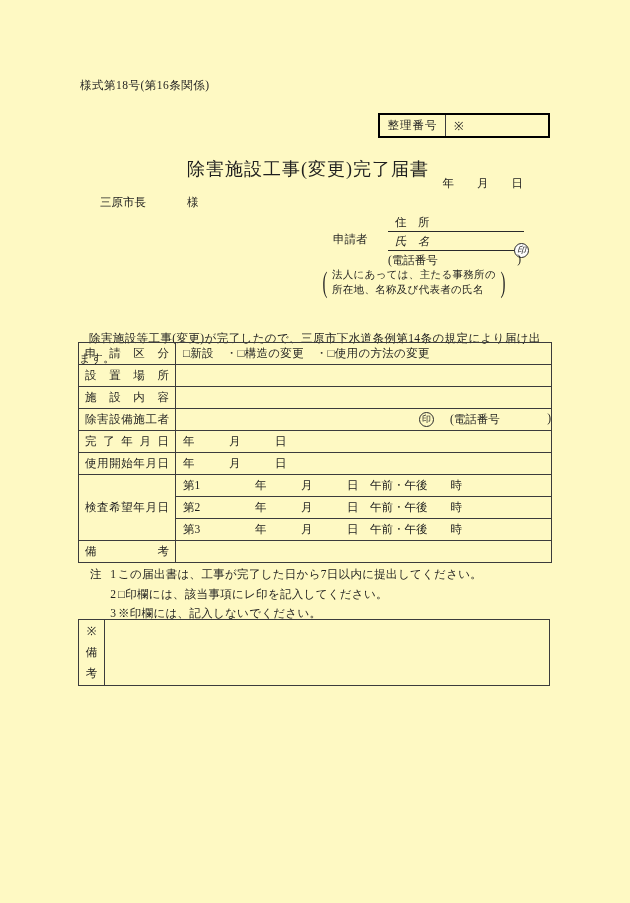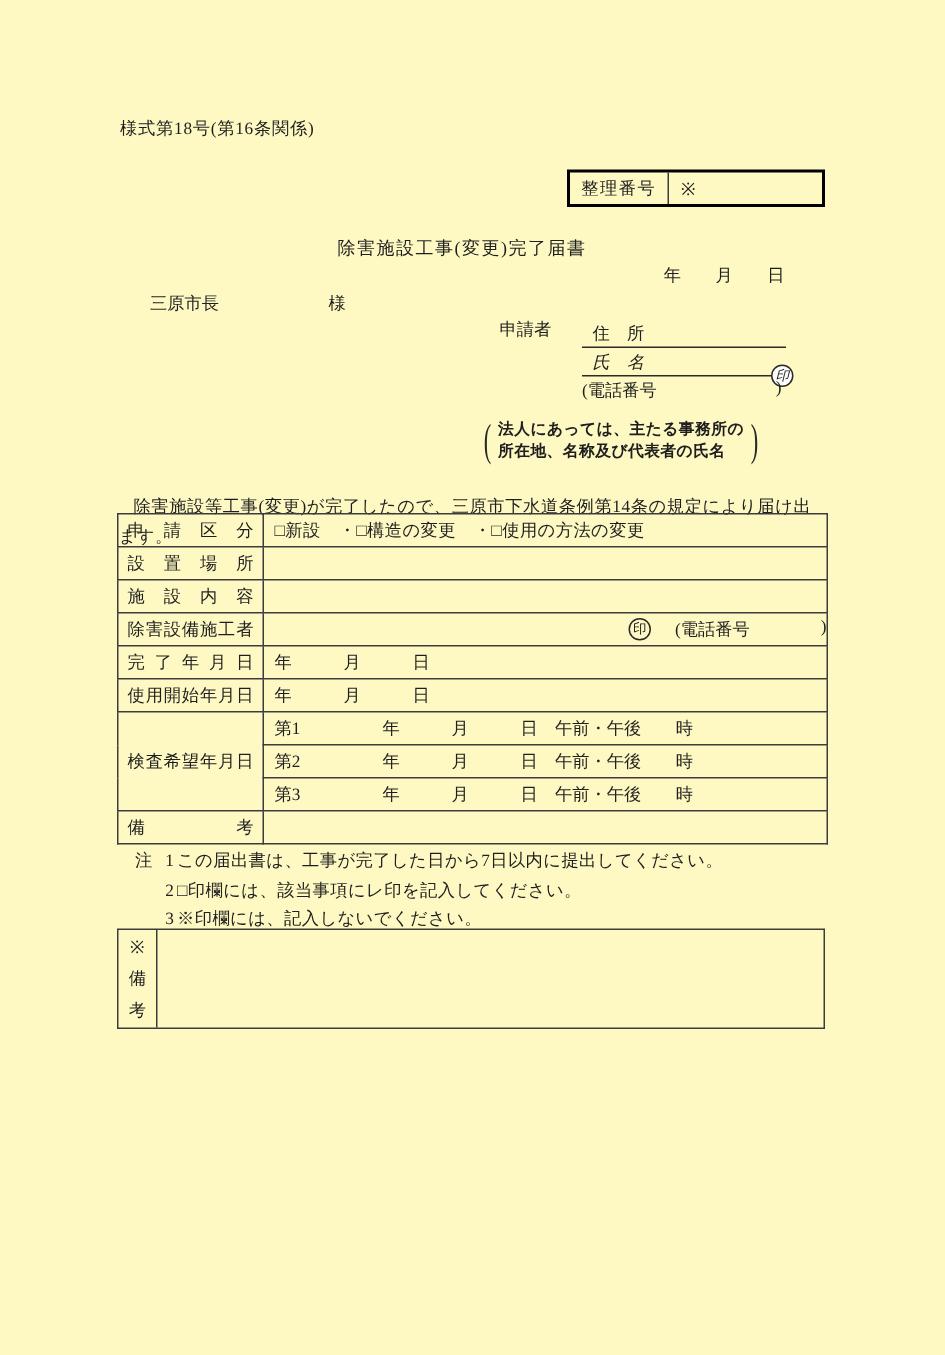--- a/index.html
+++ b/index.html
@@ -18,46 +18,46 @@
 
   
   .form-number { left:80px; top:78px; letter-spacing:0.5px; }
 
   
   .ref-box { left:378px; top:113px; width:172px; height:25px; display:flex; border:2px solid #000000; }
   .ref-box .ref-label { width:66px; border-right:1px solid #3c3c3c; display:flex; align-items:center; justify-content:center; letter-spacing:1px; }
   .ref-box .ref-value { flex:1; display:flex; align-items:center; padding-left:8px; }
 
   
-  .title { left:0; top:157px; width:616px; text-align:center; font-size:12px; letter-spacing:1px; }
+  .title { left:0; top:157px; width:616px; text-align:center; font-size:18px; letter-spacing:1px; }
   .date-line { top:176px; left:0; width:523px; text-align:right; }
 
   
-  .addressee-row { left:100px; top:195px; display:flex;gap:32px; }
+  .addressee-row { left:100px; top:195px; display:flex; }
   .addressee-honorific { margin-left:41px; }
 
   
-  .applicant-label { left:333px; top:212px; }
+  .applicant-label { left:333px; top:232px; }
   .fill-line { left:388px; width:136px; height:17px; border-bottom:1px solid #2a2a2a; }
   .addr-line { top:215px; }
   .name-line { top:234px;font-style:italic; }
   .fill-line .fill-label { padding-left:7px; }
   .seal-circle {
     display:inline-flex; width:15px; height:15px;
     border:1.2px solid #2a2a2a; border-radius:50%;
     align-items:center; justify-content:center;
     font-size:9px; line-height:1; background:transparent;
   }
   .name-seal { position:absolute; right:-5px; bottom:-8px; background:#fdfdfd; }
   .phone-line { left:388px; top:253px; width:133px; display:flex; justify-content:space-between; }
 
   
   .corp-note { left:320px; top:263px; display:flex; align-items:center; font-size:10.5px; }
   .bracket { font-size:30px; font-weight:300; color:#2a2a2a; transform:scaleX(0.5); line-height:1; }
-  .corp-note .corp-lines { margin:16px 2px;font-weight:bold; }
+  .corp-note .corp-lines { margin:4px 2px; }
   .corp-note .corp-lines div { line-height:15px; letter-spacing:0.3px; }
 
   
   .body-text { left:79px; top:300px; width:476px; line-height:20px; letter-spacing:0.4px; }
   .body-text .indent { padding-left:10px;margin-top:28px; }
 
   
   table.main { position:absolute; left:78px; top:342px; width:474px; border-collapse:collapse; table-layout:fixed; }
   table.main th, table.main td { border:1px solid #3c3c3c; font-weight:normal; height:22px; font-size:11.5px; vertical-align:middle; }
   table.main th { width:97px; text-align:justify; text-align-last:justify; padding:0 6px; }

